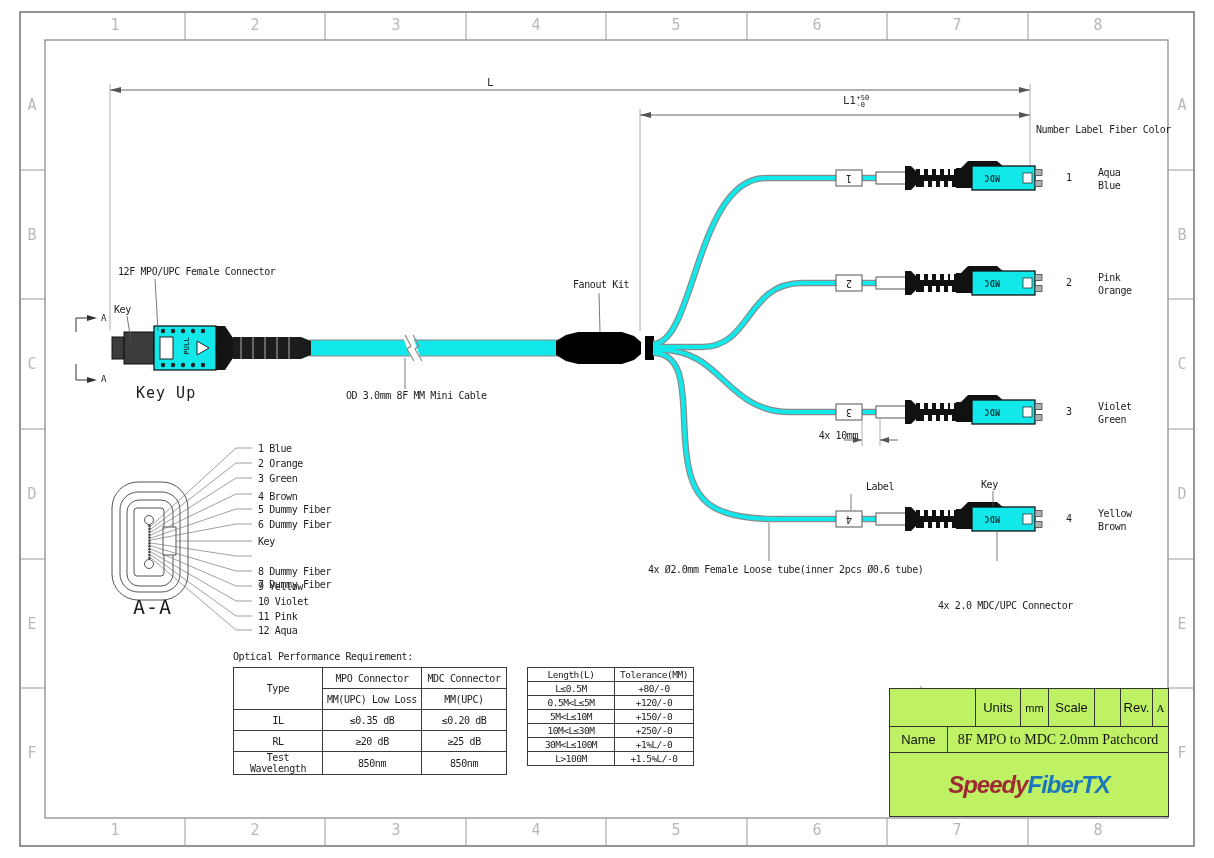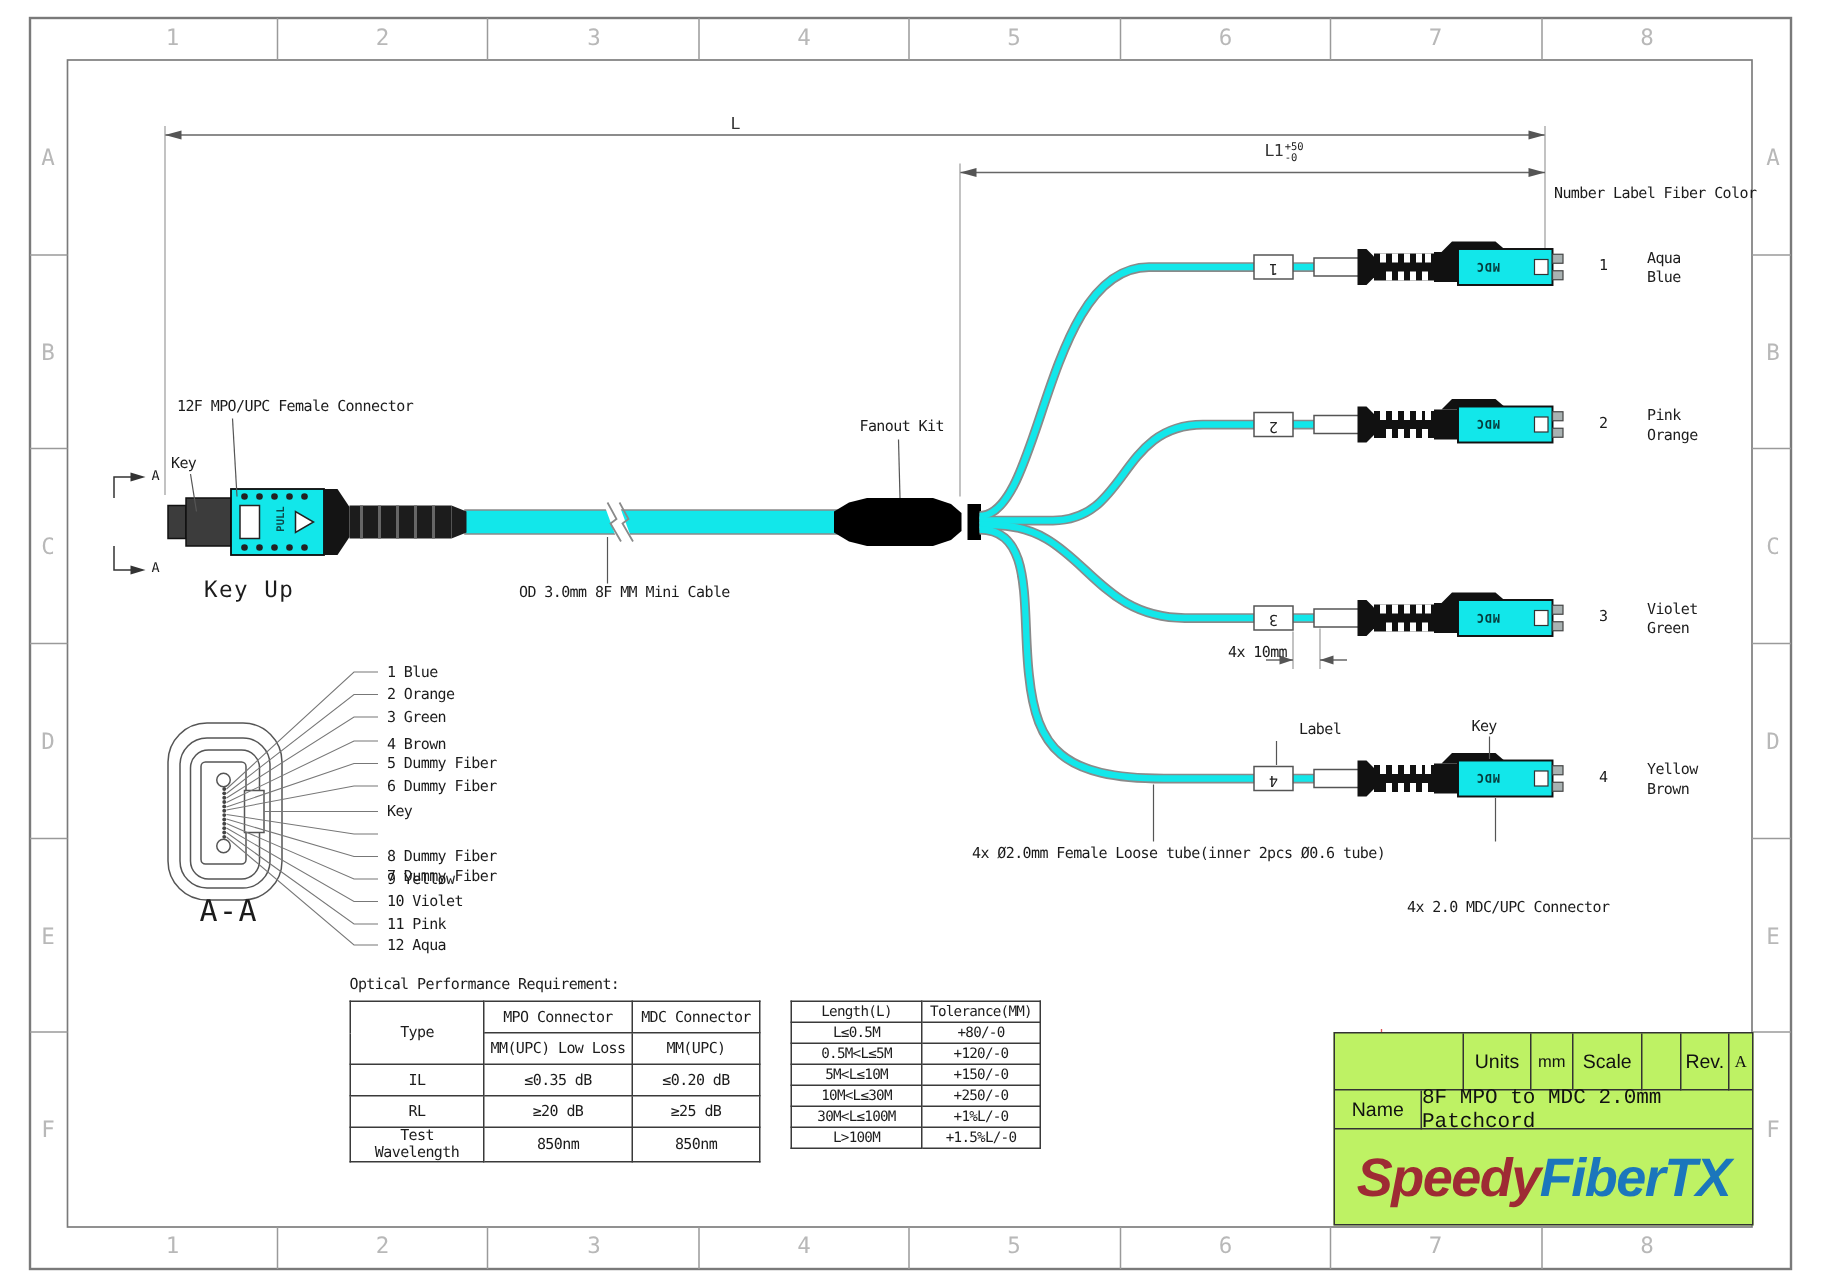--- a/index.html
+++ b/index.html
@@ -16,21 +16,21 @@
   .boxnum{position:absolute;width:26px;height:16px;text-align:center;font-size:10px;line-height:16px;color:#222;}
   .mdctxt{position:absolute;width:40px;text-align:center;font-size:8px;font-weight:bold;color:#063b3b;line-height:10px;letter-spacing:0.5px;}
   .pull{position:absolute;left:174px;top:342px;width:26px;text-align:center;font-size:7px;font-weight:bold;color:#0c4b4b;transform:rotate(-90deg);letter-spacing:0;}
   table{border-collapse:collapse;position:absolute;background:#fff;}
   td{border:1px solid #3a3a3a;text-align:center;padding:0 2px;color:#1c1c1c;}
   .opt td{font-size:10px;letter-spacing:-0.4px;height:20px;}
   .tolt td{font-size:9.5px;letter-spacing:-0.5px;height:13px;}
   .tb{position:absolute;left:889px;top:688px;width:278px;height:127px;border:1.5px solid #333;background:#bef264;}
   .tbc{position:absolute;display:flex;align-items:center;justify-content:center;
        font-family:"Liberation Sans",sans-serif;font-size:13px;color:#111;box-sizing:border-box;}
-  .logo{font-family:"Liberation Sans",sans-serif;font-style:italic;font-weight:bold;font-size:36px;letter-spacing:-1px;}
+  .logo{font-family:"Liberation Sans",sans-serif;font-style:italic;font-weight:bold;font-size:24px;letter-spacing:-1px;}
   .legend-num{position:absolute;width:14px;text-align:center;font-size:10px;color:#1c1c1c;}
   .legend-col{position:absolute;font-size:10px;letter-spacing:-0.4px;color:#1c1c1c;line-height:13px;}
 </style>
 </head>
 <body>
 
 <div class="sheet">
 
 <svg width="1214" height="858" viewBox="0 0 1214 858">
   <defs>
@@ -420,20 +420,20 @@
 
 <div class="tb">
   <div class="tbc" style="left:0;top:0;width:86px;height:38px;border-right:1px solid #333;border-bottom:1px solid #333;"></div>
   <div class="tbc" style="left:86px;top:0;width:45px;height:38px;border-right:1px solid #333;border-bottom:1px solid #333;">Units</div>
   <div class="tbc" style="left:131px;top:0;width:28px;height:38px;border-right:1px solid #333;border-bottom:1px solid #333;font-size:11px;">mm</div>
   <div class="tbc" style="left:159px;top:0;width:46px;height:38px;border-right:1px solid #333;border-bottom:1px solid #333;">Scale</div>
   <div class="tbc" style="left:205px;top:0;width:26px;height:38px;border-right:1px solid #333;border-bottom:1px solid #333;"></div>
   <div class="tbc" style="left:231px;top:0;width:32px;height:38px;border-right:1px solid #333;border-bottom:1px solid #333;">Rev.</div>
   <div class="tbc" style="left:263px;top:0;width:15px;height:38px;border-bottom:1px solid #333;font-family:'Liberation Serif',serif;font-size:11px;">A</div>
   <div class="tbc" style="left:0;top:38px;width:58px;height:26px;border-right:1px solid #333;border-bottom:1px solid #333;">Name</div>
-  <div class="tbc" style="left:58px;top:38px;width:220px;height:26px;border-bottom:1px solid #333;font-family:Liberation Mono, monospace;font-size:14px;">8F MPO to MDC 2.0mm Patchcord</div>
+  <div class="tbc" style="left:58px;top:38px;width:220px;height:26px;border-bottom:1px solid #333;font-family:Liberation Serif, serif;font-size:14px;">8F MPO to MDC 2.0mm Patchcord</div>
   <div class="tbc" style="left:0;top:64px;width:278px;height:63px;">
     <span class="logo" style="color:#9e2b34;">Speedy</span>
         <span class="logo" style="color:#1b76bc;">FiberTX</span>
   </div>
 </div>
 
 </div>
 
 </body></html>

